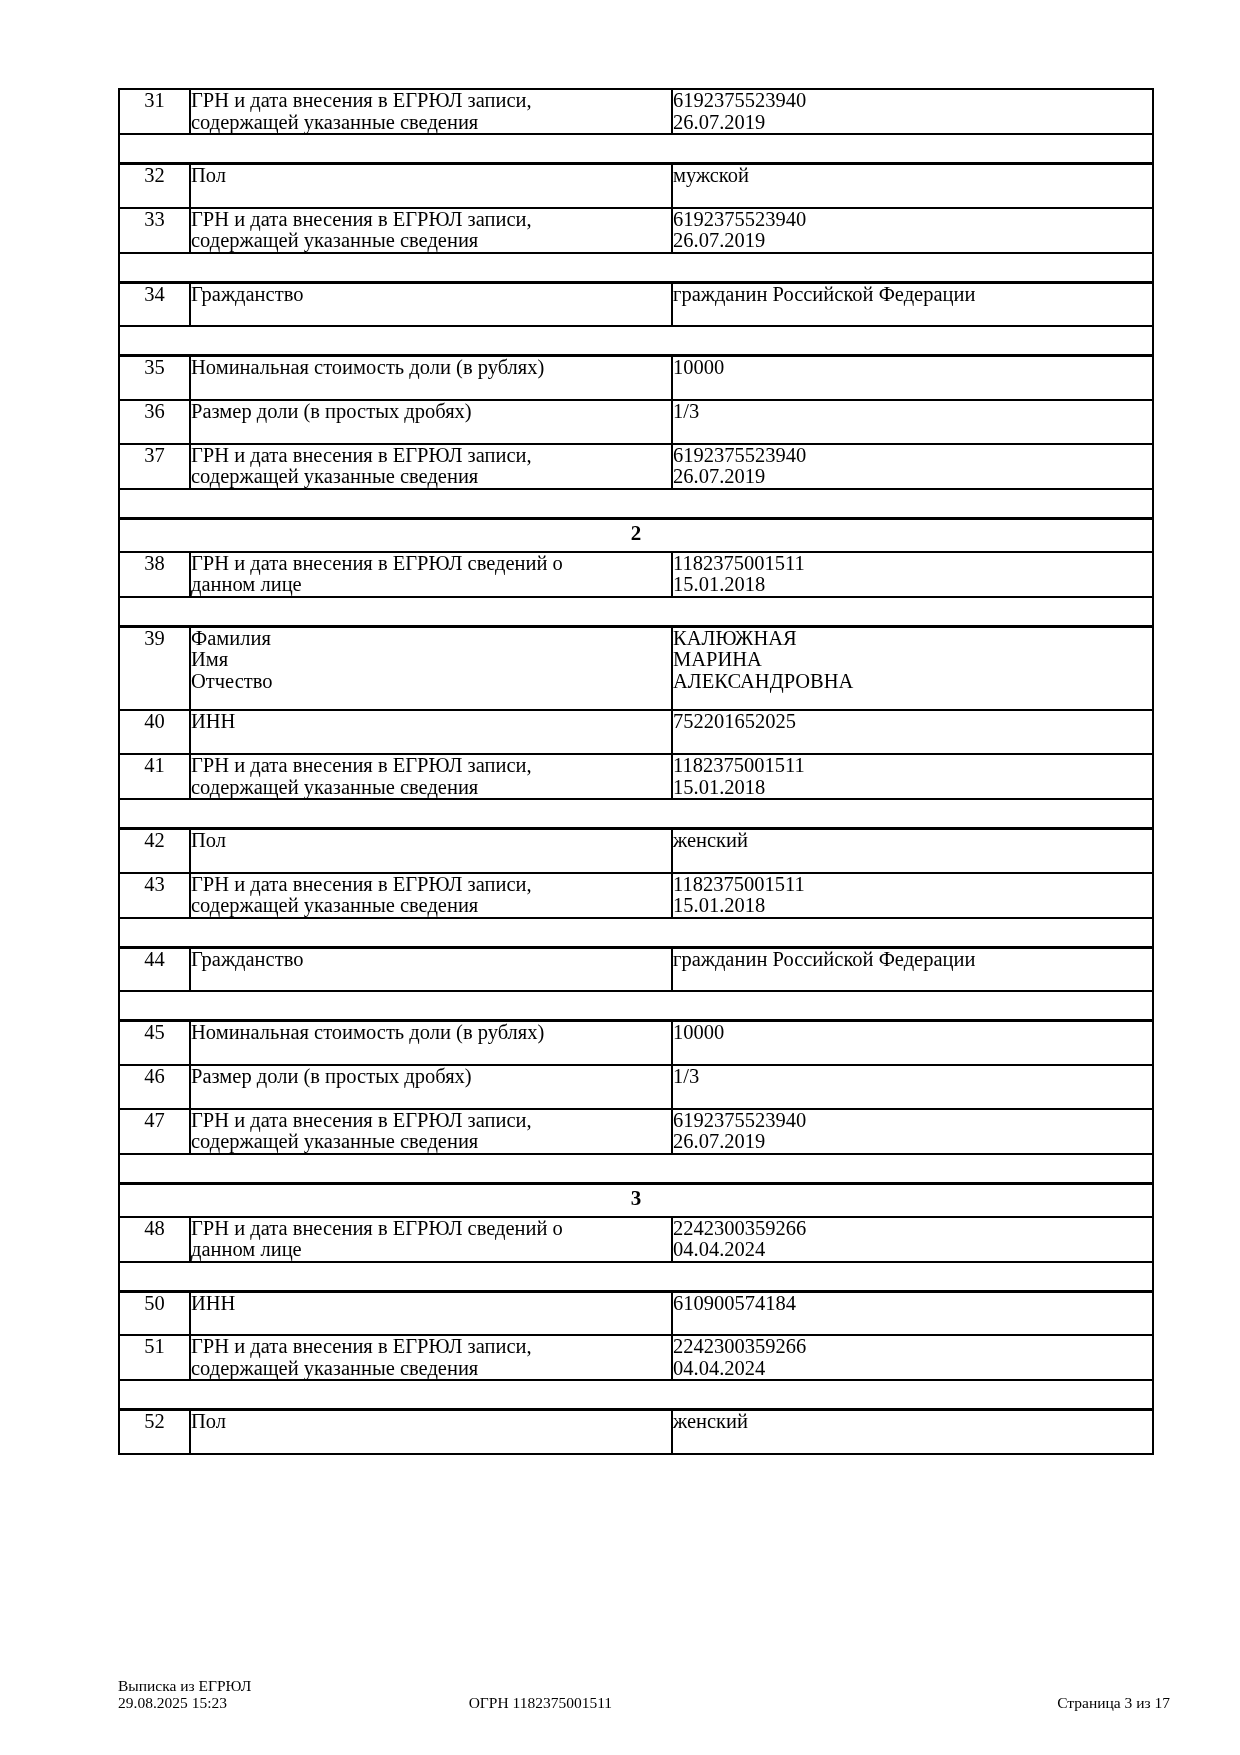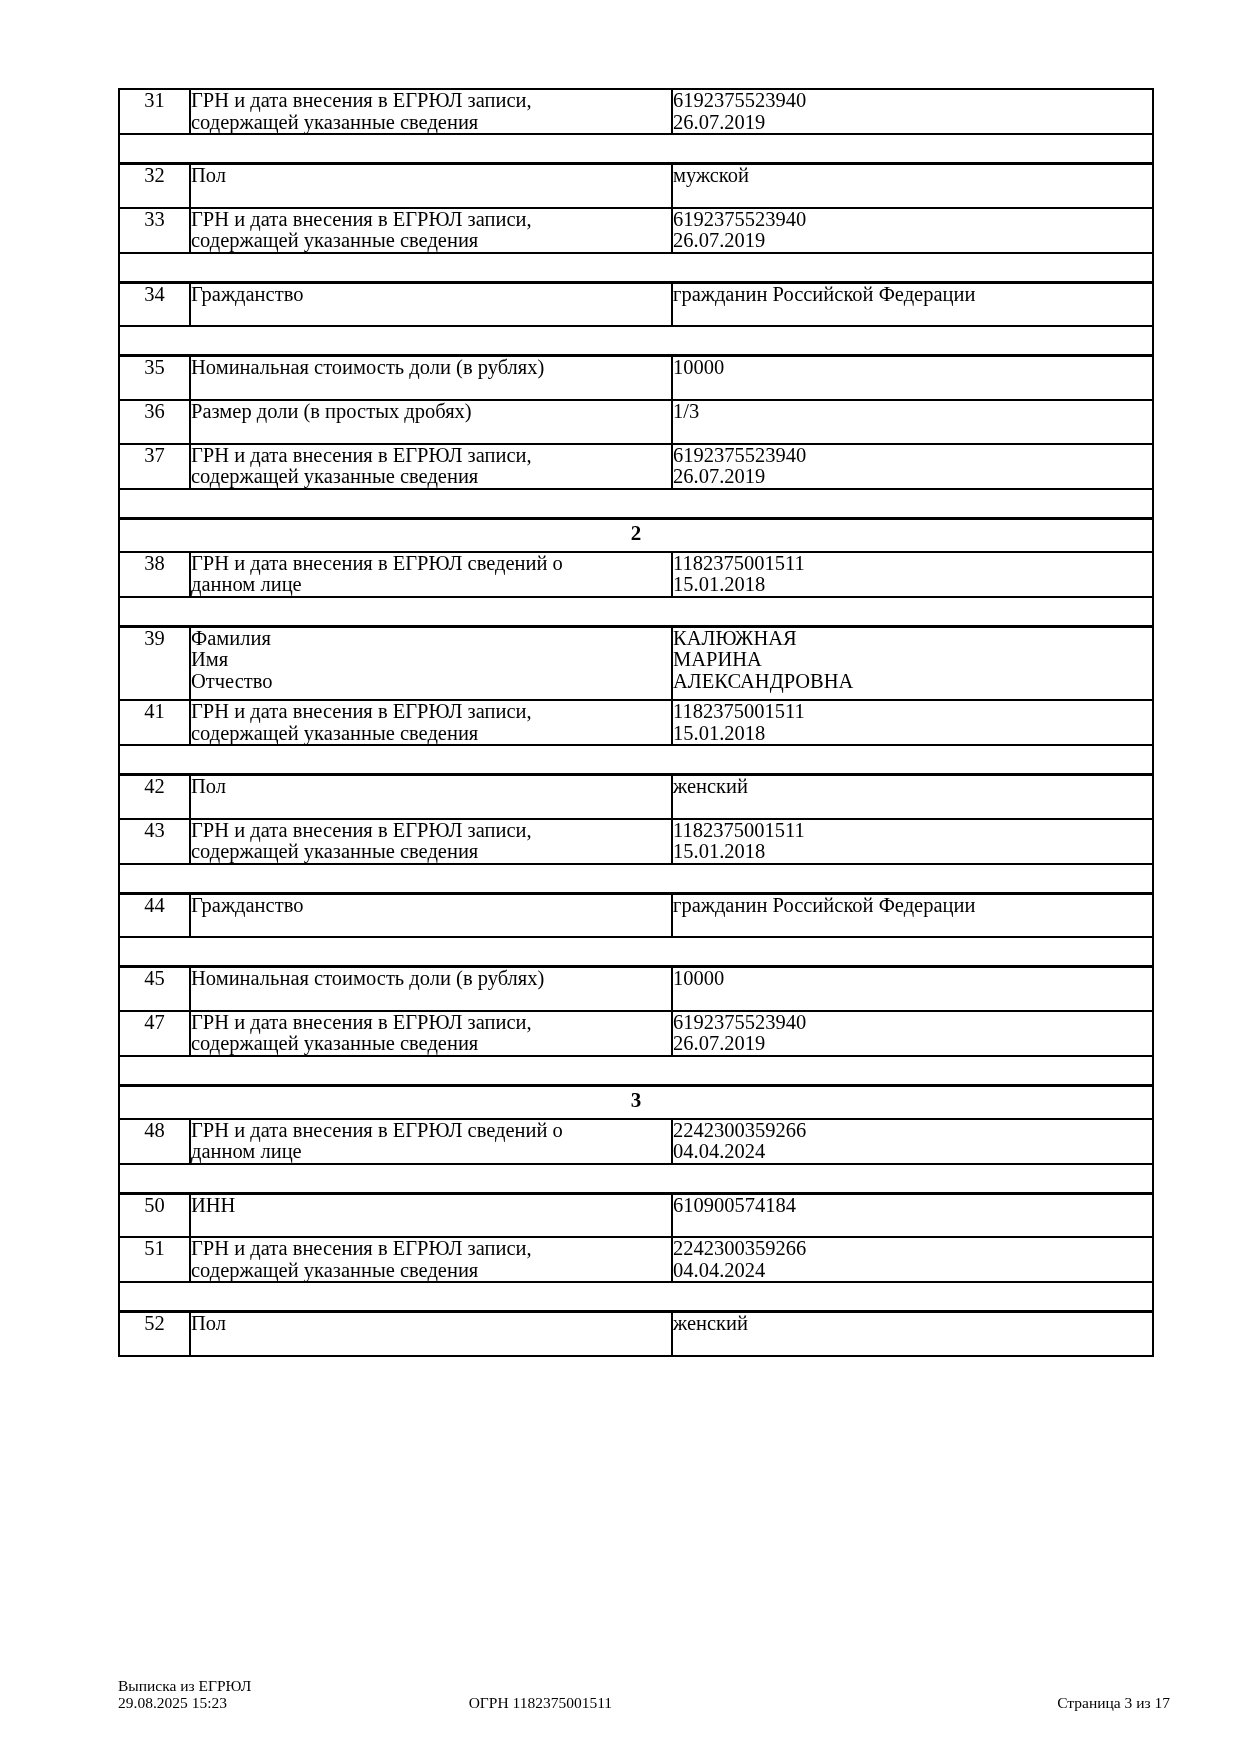--- a/index.html
+++ b/index.html
@@ -36,21 +36,21 @@
     overflow: hidden;
   }
   td.num {
     text-align: center;
     padding-top: 4px;
   }
   td.lbl { padding: 4px 8px 4px 7px; }
   td.val { padding: 4px 8px 4px 9px; }
   tr.h1 { height: 44px; }
   tr.h2 { height: 44px; }
-  tr.h3 { height: 74px; }
+  tr.h3 { height: 84px; }
   tr.sp td {
     height: 27px;
     border-bottom-width: 3px;
   }
   tr.sec td {
     height: 28px;
     text-align: center;
     font-weight: bold;
     padding-top: 3px;
     font-size: 21px;
@@ -201,20 +201,29 @@
           <div>Имя</div>
           <div>Отчество</div>
         </td>
         <td class="val">
           <div>КАЛЮЖНАЯ</div>
           <div>МАРИНА</div>
           <div>АЛЕКСАНДРОВНА</div>
         </td>
       </tr>
 
+      <tr class="h1">
+        <td class="num">40</td>
+        <td class="lbl">
+          <div>ИНН</div>
+        </td>
+        <td class="val">
+          <div>752201652025</div>
+        </td>
+      </tr>
 
       <tr class="h2">
         <td class="num">41</td>
         <td class="lbl">
           <div>ГРН и дата внесения в ЕГРЮЛ записи,</div>
           <div>содержащей указанные сведения</div>
         </td>
         <td class="val">
           <div>1182375001511</div>
           <div>15.01.2018</div>
@@ -268,20 +277,29 @@
       <tr class="h1">
         <td class="num">45</td>
         <td class="lbl">
           <div>Номинальная стоимость доли (в рублях)</div>
         </td>
         <td class="val">
           <div>10000</div>
         </td>
       </tr>
 
+      <tr class="h1">
+        <td class="num">46</td>
+        <td class="lbl">
+          <div>Размер доли (в простых дробях)</div>
+        </td>
+        <td class="val">
+          <div>1/3</div>
+        </td>
+      </tr>
 
       <tr class="h2">
         <td class="num">47</td>
         <td class="lbl">
           <div>ГРН и дата внесения в ЕГРЮЛ записи,</div>
           <div>содержащей указанные сведения</div>
         </td>
         <td class="val">
           <div>6192375523940</div>
           <div>26.07.2019</div>

